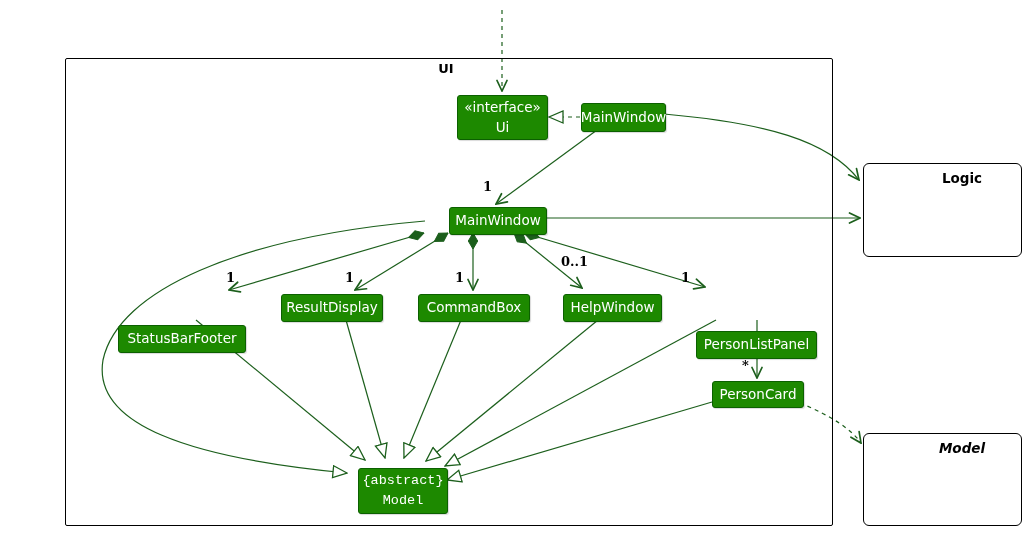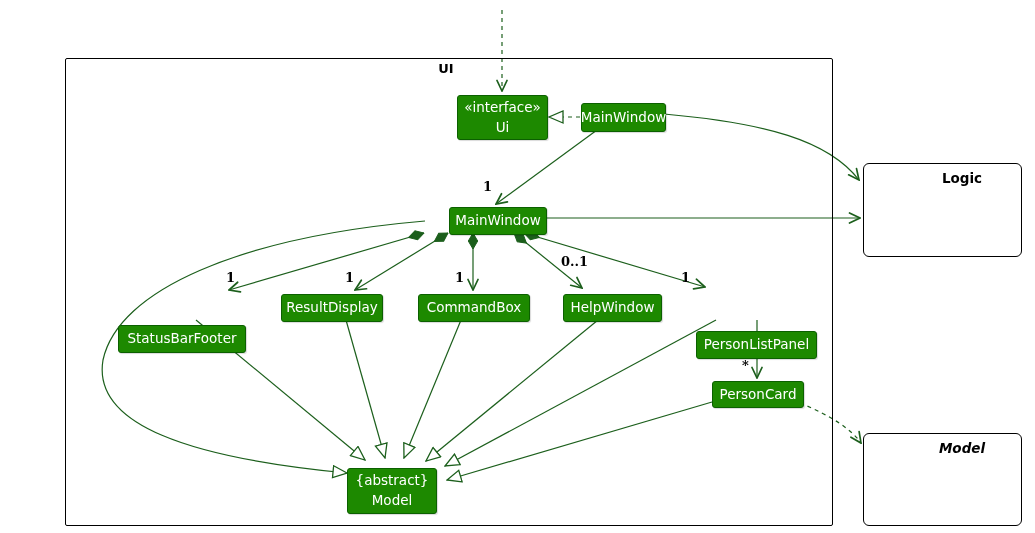--- a/index.html
+++ b/index.html
@@ -109,21 +109,21 @@
   </div>
 
   <div class="node" style="left:696px; top:294px; width:119px; height:26px;margin-top:37px;">
     <span>PersonListPanel</span>
   </div>
 
   <div class="node" style="left:712px; top:381px; width:90px; height:25px;">
     <span>PersonCard</span>
   </div>
 
-  <div class="node" style="left:347px; top:468px; width:88px; height:44px;">
+  <div class="node" style="left:358px; top:468px; width:88px; height:44px;font-family:Liberation Mono, monospace;">
     <span>{abstract}</span>
     <span>Model</span>
   </div>
 
   <div class="bignode" style="left:863px; top:163px; width:159px; height:94px;">
     <span>Logic</span>
   </div>
 
   <div class="bignode" style="left:863px; top:433px; width:159px; height:93px;font-style:italic;">
     <span>Model</span>

